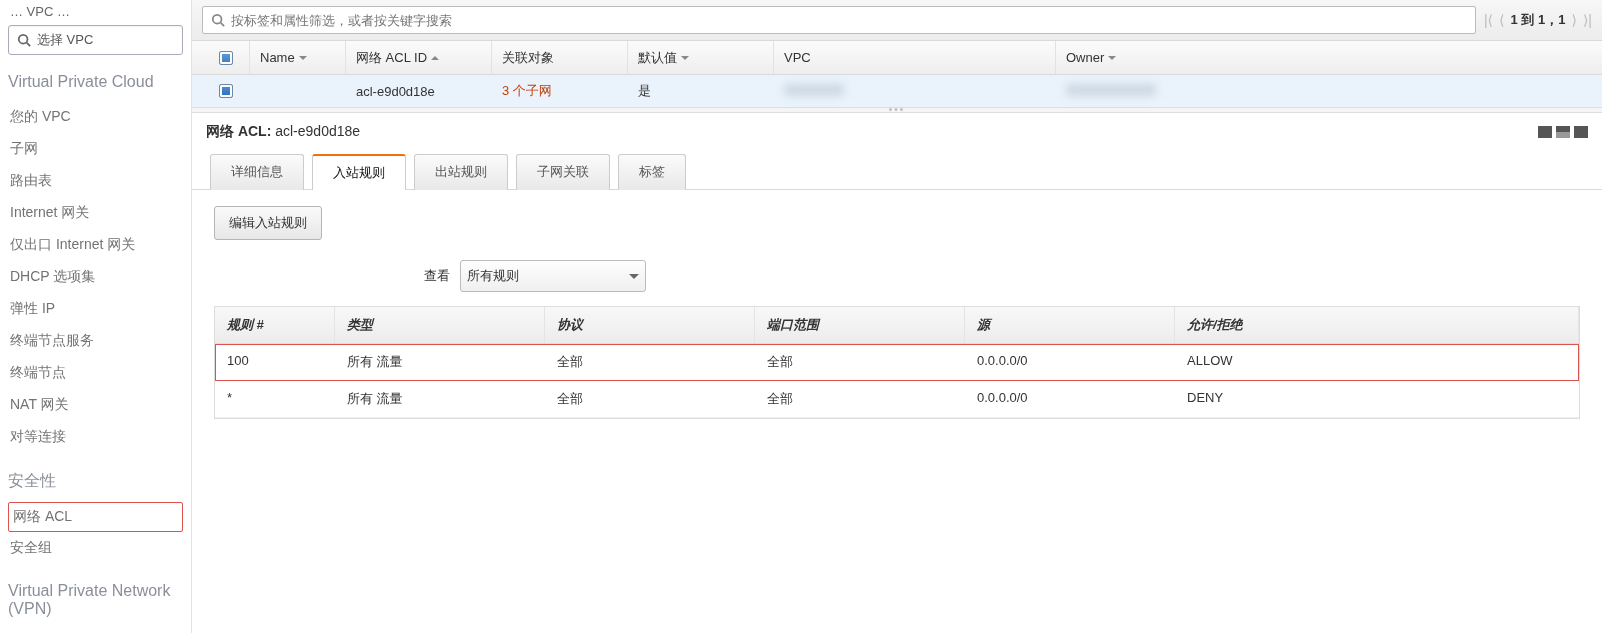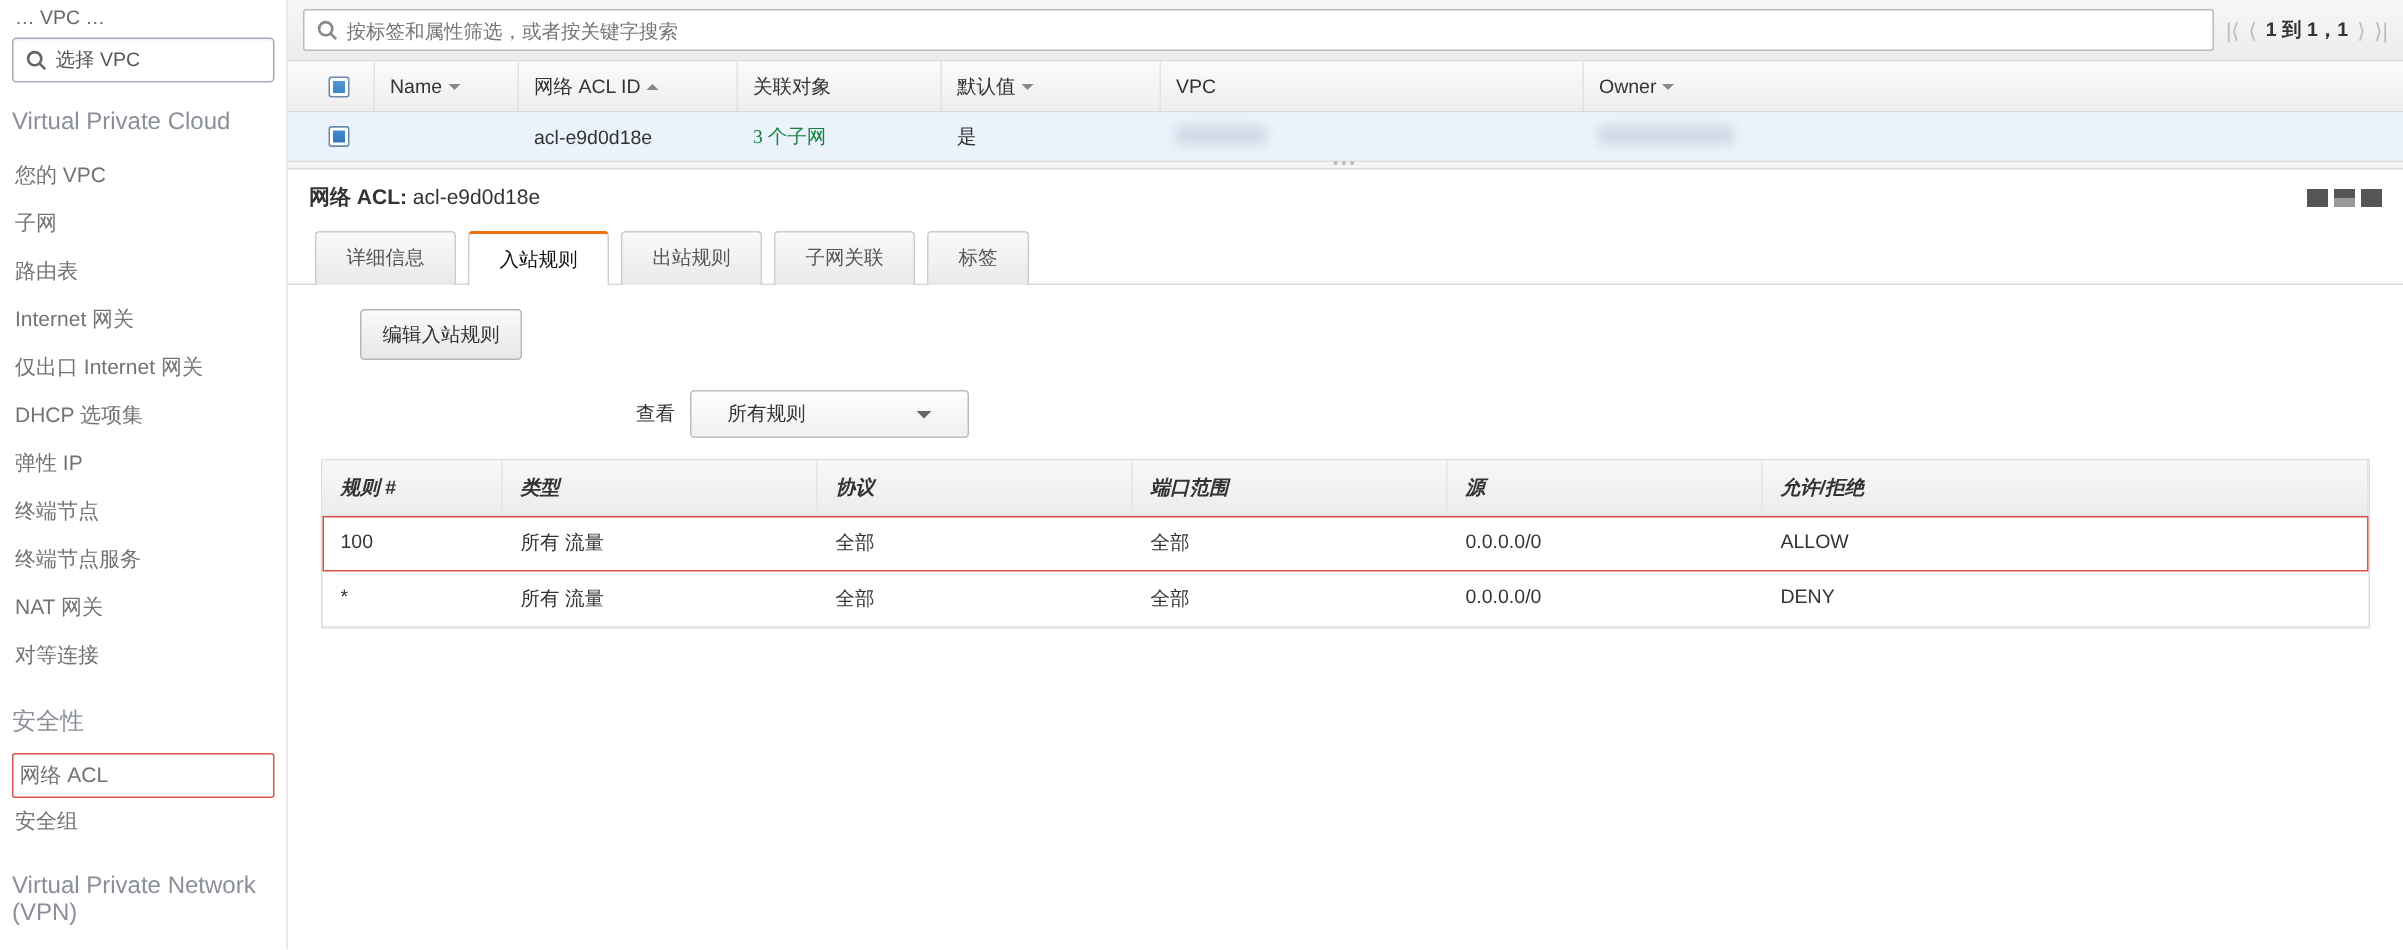--- a/index.html
+++ b/index.html
@@ -39,21 +39,21 @@
 .th-chk { width: 48px; flex: 0 0 48px; justify-content: center; }
 .th-name { width: 96px; flex: 0 0 96px; }
 .th-aclid { width: 146px; flex: 0 0 146px; }
 .th-assoc { width: 136px; flex: 0 0 136px; }
 .th-default { width: 146px; flex: 0 0 146px; }
 .th-vpc { width: 282px; flex: 0 0 282px; }
 .th-owner { flex: 1; }
 
 .trow { display: flex; align-items: center; height: 32px; padding-left: 10px; background: #eaf3fb; }
 .trow .td { padding: 0 10px; font-size: 13px; color: #333; }
-.trow .td a { color: #15803d; text-decoration: none; font-family: Liberation Serif, serif; }
+.trow .td a { color: #c2410c; text-decoration: none; }
 .td-chk { width: 48px; flex: 0 0 48px; display:flex; justify-content:center; }
 .td-name { width: 96px; flex: 0 0 96px; }
 .td-aclid { width: 146px; flex: 0 0 146px; }
 .td-assoc { width: 136px; flex: 0 0 136px; }
 .td-default { width: 146px; flex: 0 0 146px; }
 .td-vpc { width: 282px; flex: 0 0 282px; }
 .td-owner { flex: 1; }
 .blur { filter: blur(4px); background: #cdd8e4; border-radius: 2px; height: 12px; width: 60px; display:inline-block; }
 .chkbox { width: 14px; height: 14px; border: 1px solid #6b8aab; border-radius: 2px; background: linear-gradient(#4a90d9,#2f6fb3); box-shadow: inset 0 0 0 2px #fff; }
 .chkbox.head { background: linear-gradient(#5a9ee0,#3b7ec0); }
@@ -71,24 +71,24 @@
 .win-icons .wi.mid { background: linear-gradient(#555 50%, #999 50%); }
 .win-icons .wi.full { background: #555; }
 
 
 .tabs { display: flex; gap: 8px; padding: 6px 18px 0 18px; border-bottom: 1px solid #d9d9d9; }
 .tab { padding: 8px 20px; border: 1px solid #ccc; border-bottom: none; border-radius: 3px 3px 0 0; background: linear-gradient(#fafafa,#e9e9e9); color: #555; font-size: 13px; cursor: pointer; position: relative; top: 1px; }
 .tab.active { background: #fff; border-top: 2px solid #ec7211; color: #111; }
 
 
 .detail-body { padding: 16px 22px; }
-.btn { display: inline-block; padding: 7px 14px; border: 1px solid #b5b5b5; border-radius: 3px; background: linear-gradient(#fafafa,#e7e7e7); color: #333; font-size: 13px; cursor: pointer; margin-left: 26px; }
+.btn { display: inline-block; padding: 7px 14px; border: 1px solid #b5b5b5; border-radius: 3px; background: linear-gradient(#fafafa,#e7e7e7); color: #333; font-size: 13px; cursor: pointer; }
 .view-row { display: flex; align-items: center; gap: 10px; margin: 20px 0 14px 210px; }
 .view-row .lbl { font-size: 13px; color: #333; }
-.dropdown { display: flex; align-items: center; justify-content: space-between; width: 186px; padding: 6px 24px; border: 1px solid #bbb; border-radius: 3px; background: linear-gradient(#fefefe,#efefef); cursor: pointer; font-size: 13px; }
+.dropdown { display: flex; align-items: center; justify-content: space-between; width: 186px; padding: 6px 6px; border: 1px solid #bbb; border-radius: 3px; background: linear-gradient(#fefefe,#efefef); cursor: pointer; font-size: 13px; }
 .dropdown .caret { width: 0; height: 0; border-left: 5px solid transparent; border-right: 5px solid transparent; border-top: 5px solid #666; }
 
 
 .rules { border: 1px solid #ddd; }
 .rules .rh { display: flex; background: linear-gradient(#f8f8f8,#ececec); border-bottom: 1px solid #ddd; font-style: italic; }
 .rules .rh .rh-c { padding: 9px 12px; font-size: 13px; font-weight: bold; color: #333; border-right: 1px solid #e4e4e4; }
 .rules .rr { display: flex; border-bottom: 1px solid #eee; }
 .rules .rr .rc { padding: 9px 12px; font-size: 13px; color: #333; }
 .rules .rr.hl { outline: 1.5px solid #d9534f; outline-offset: -1px; }
 .c-rule { width: 120px; flex: 0 0 120px; }
@@ -117,22 +117,22 @@
 
     <div class="side-heading">Virtual Private Cloud</div>
     <div id="side-g1">
         <div class="side-item">您的 VPC</div>
         <div class="side-item">子网</div>
         <div class="side-item">路由表</div>
         <div class="side-item">Internet 网关</div>
         <div class="side-item">仅出口 Internet 网关</div>
         <div class="side-item">DHCP 选项集</div>
         <div class="side-item">弹性 IP</div>
+        <div class="side-item">终端节点服务</div>
         <div class="side-item">终端节点</div>
-        <div class="side-item">终端节点服务</div>
         <div class="side-item">NAT 网关</div>
         <div class="side-item">对等连接</div>
       </div>
 
     <div class="side-heading">安全性</div>
     <div id="side-g2">
         <div class="side-item highlight">网络 ACL</div>
         <div class="side-item">安全组</div>
       </div>
 

